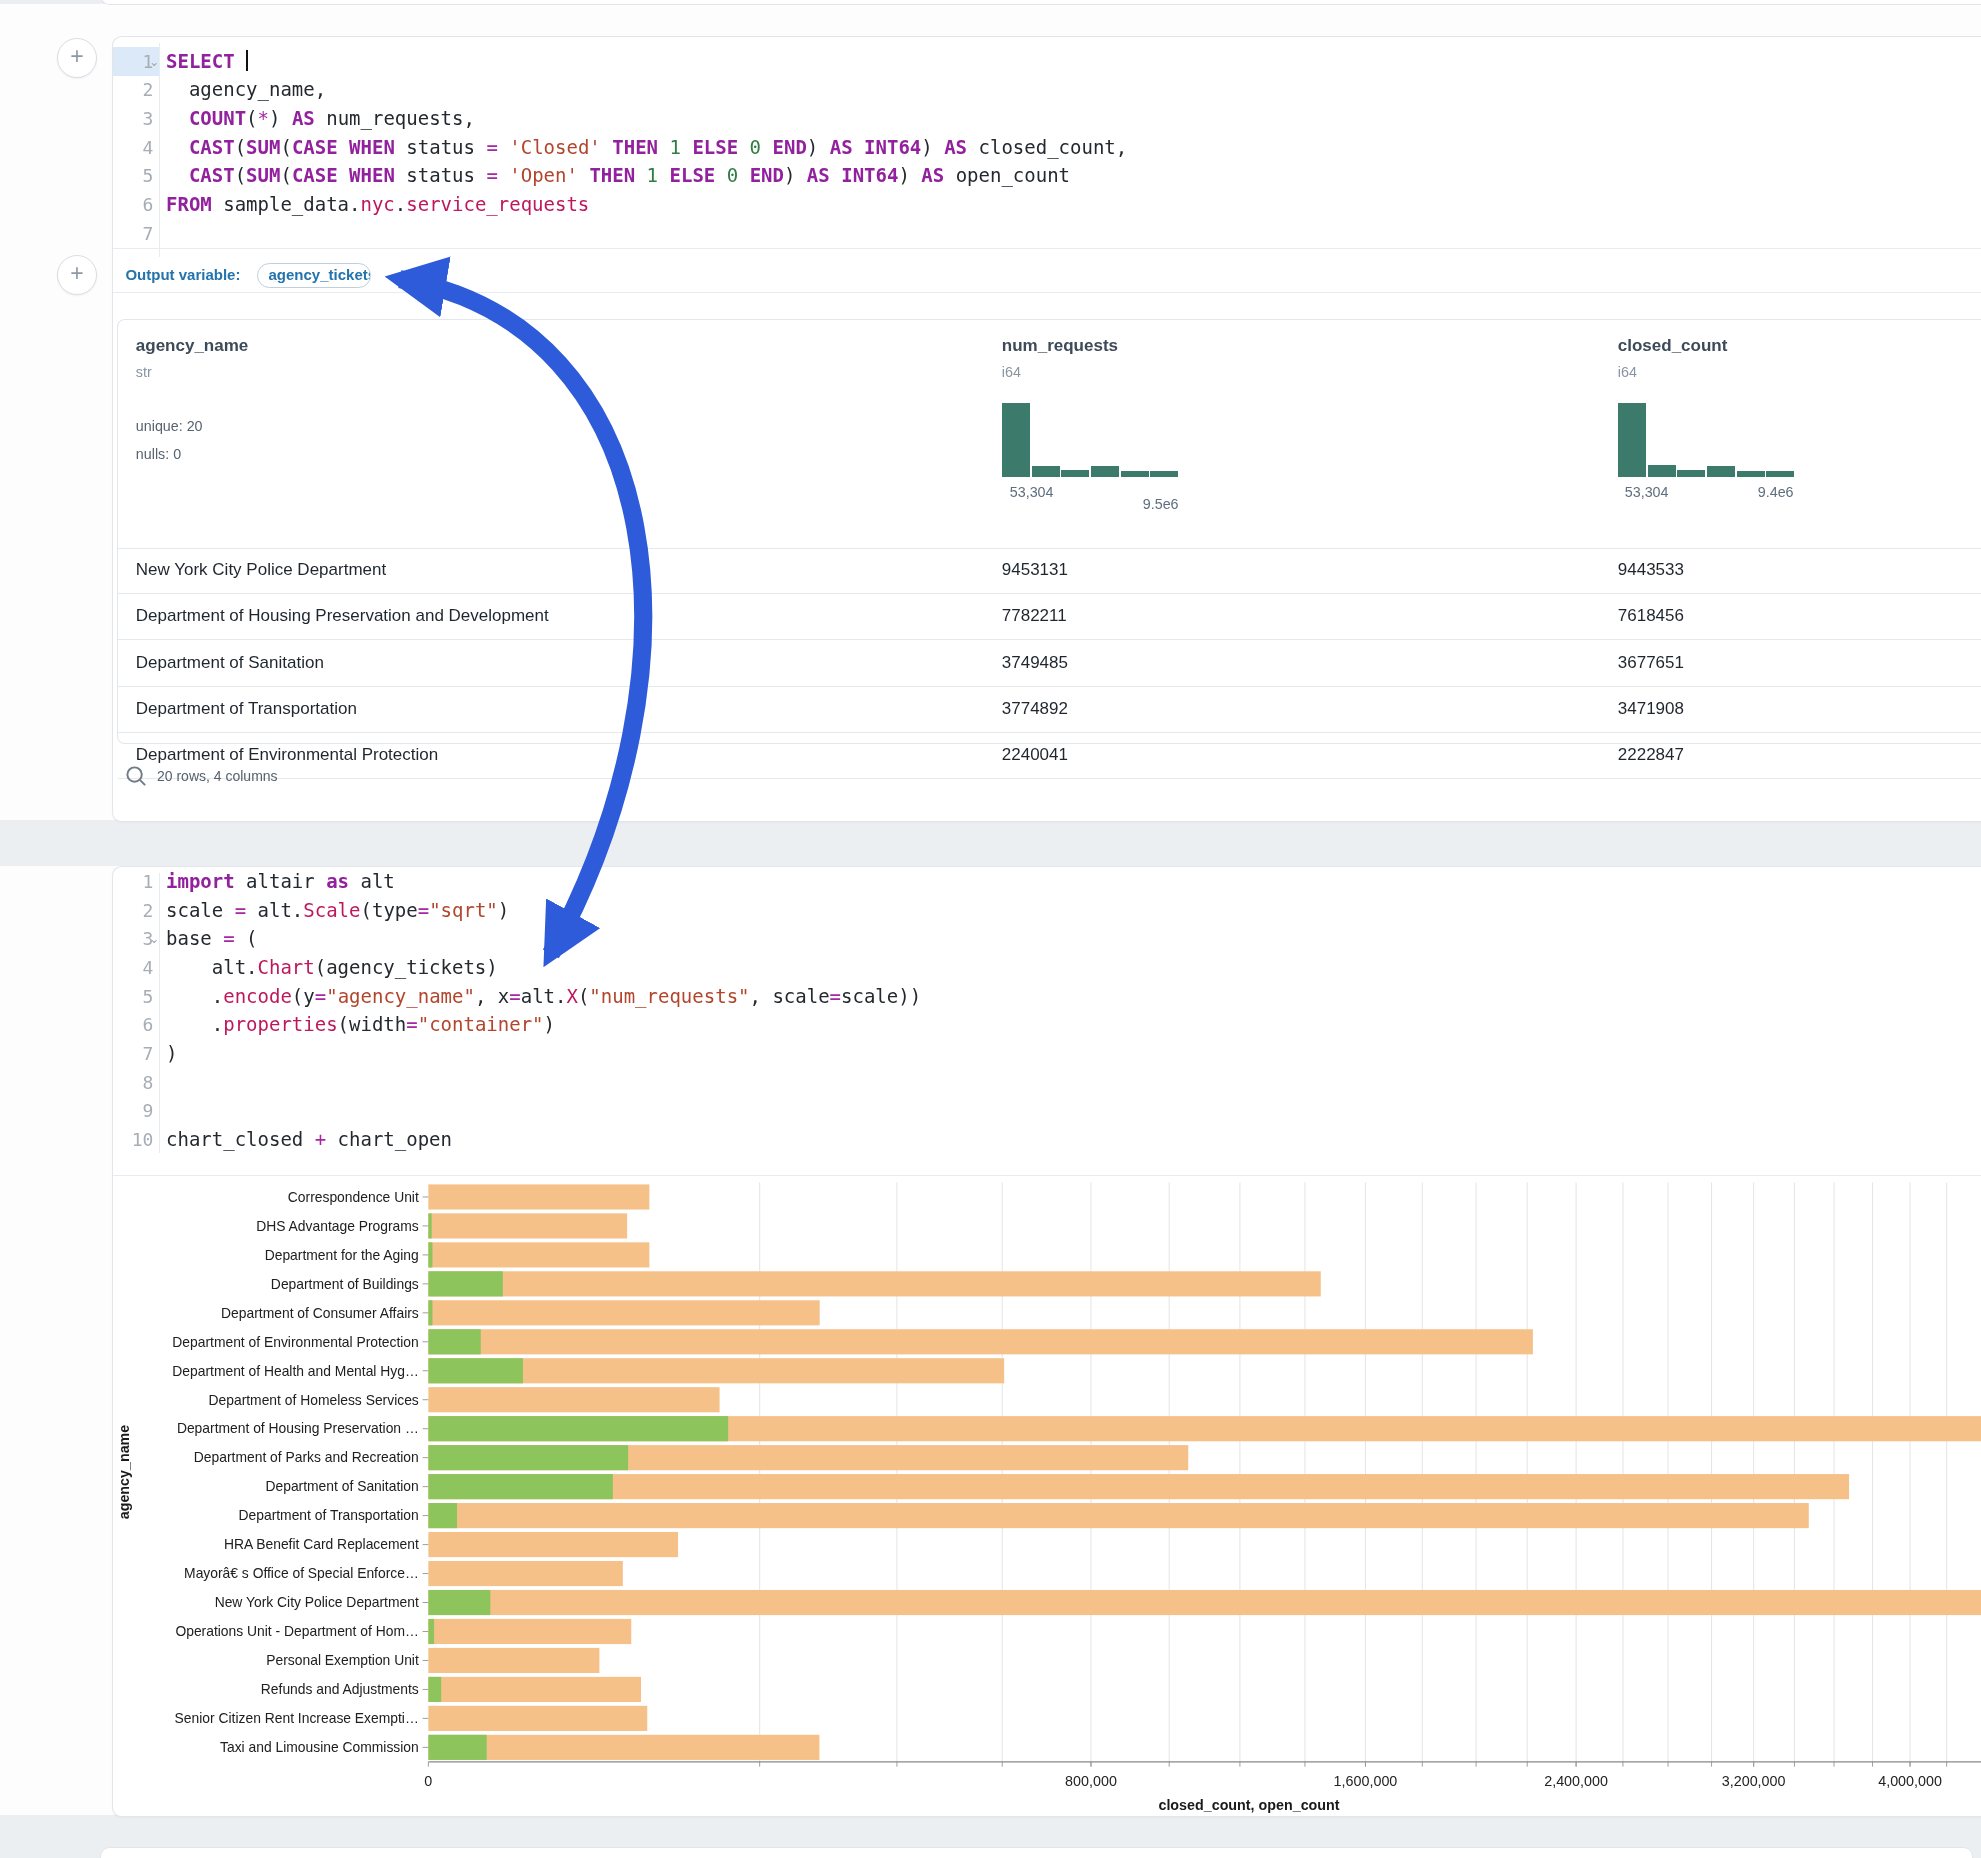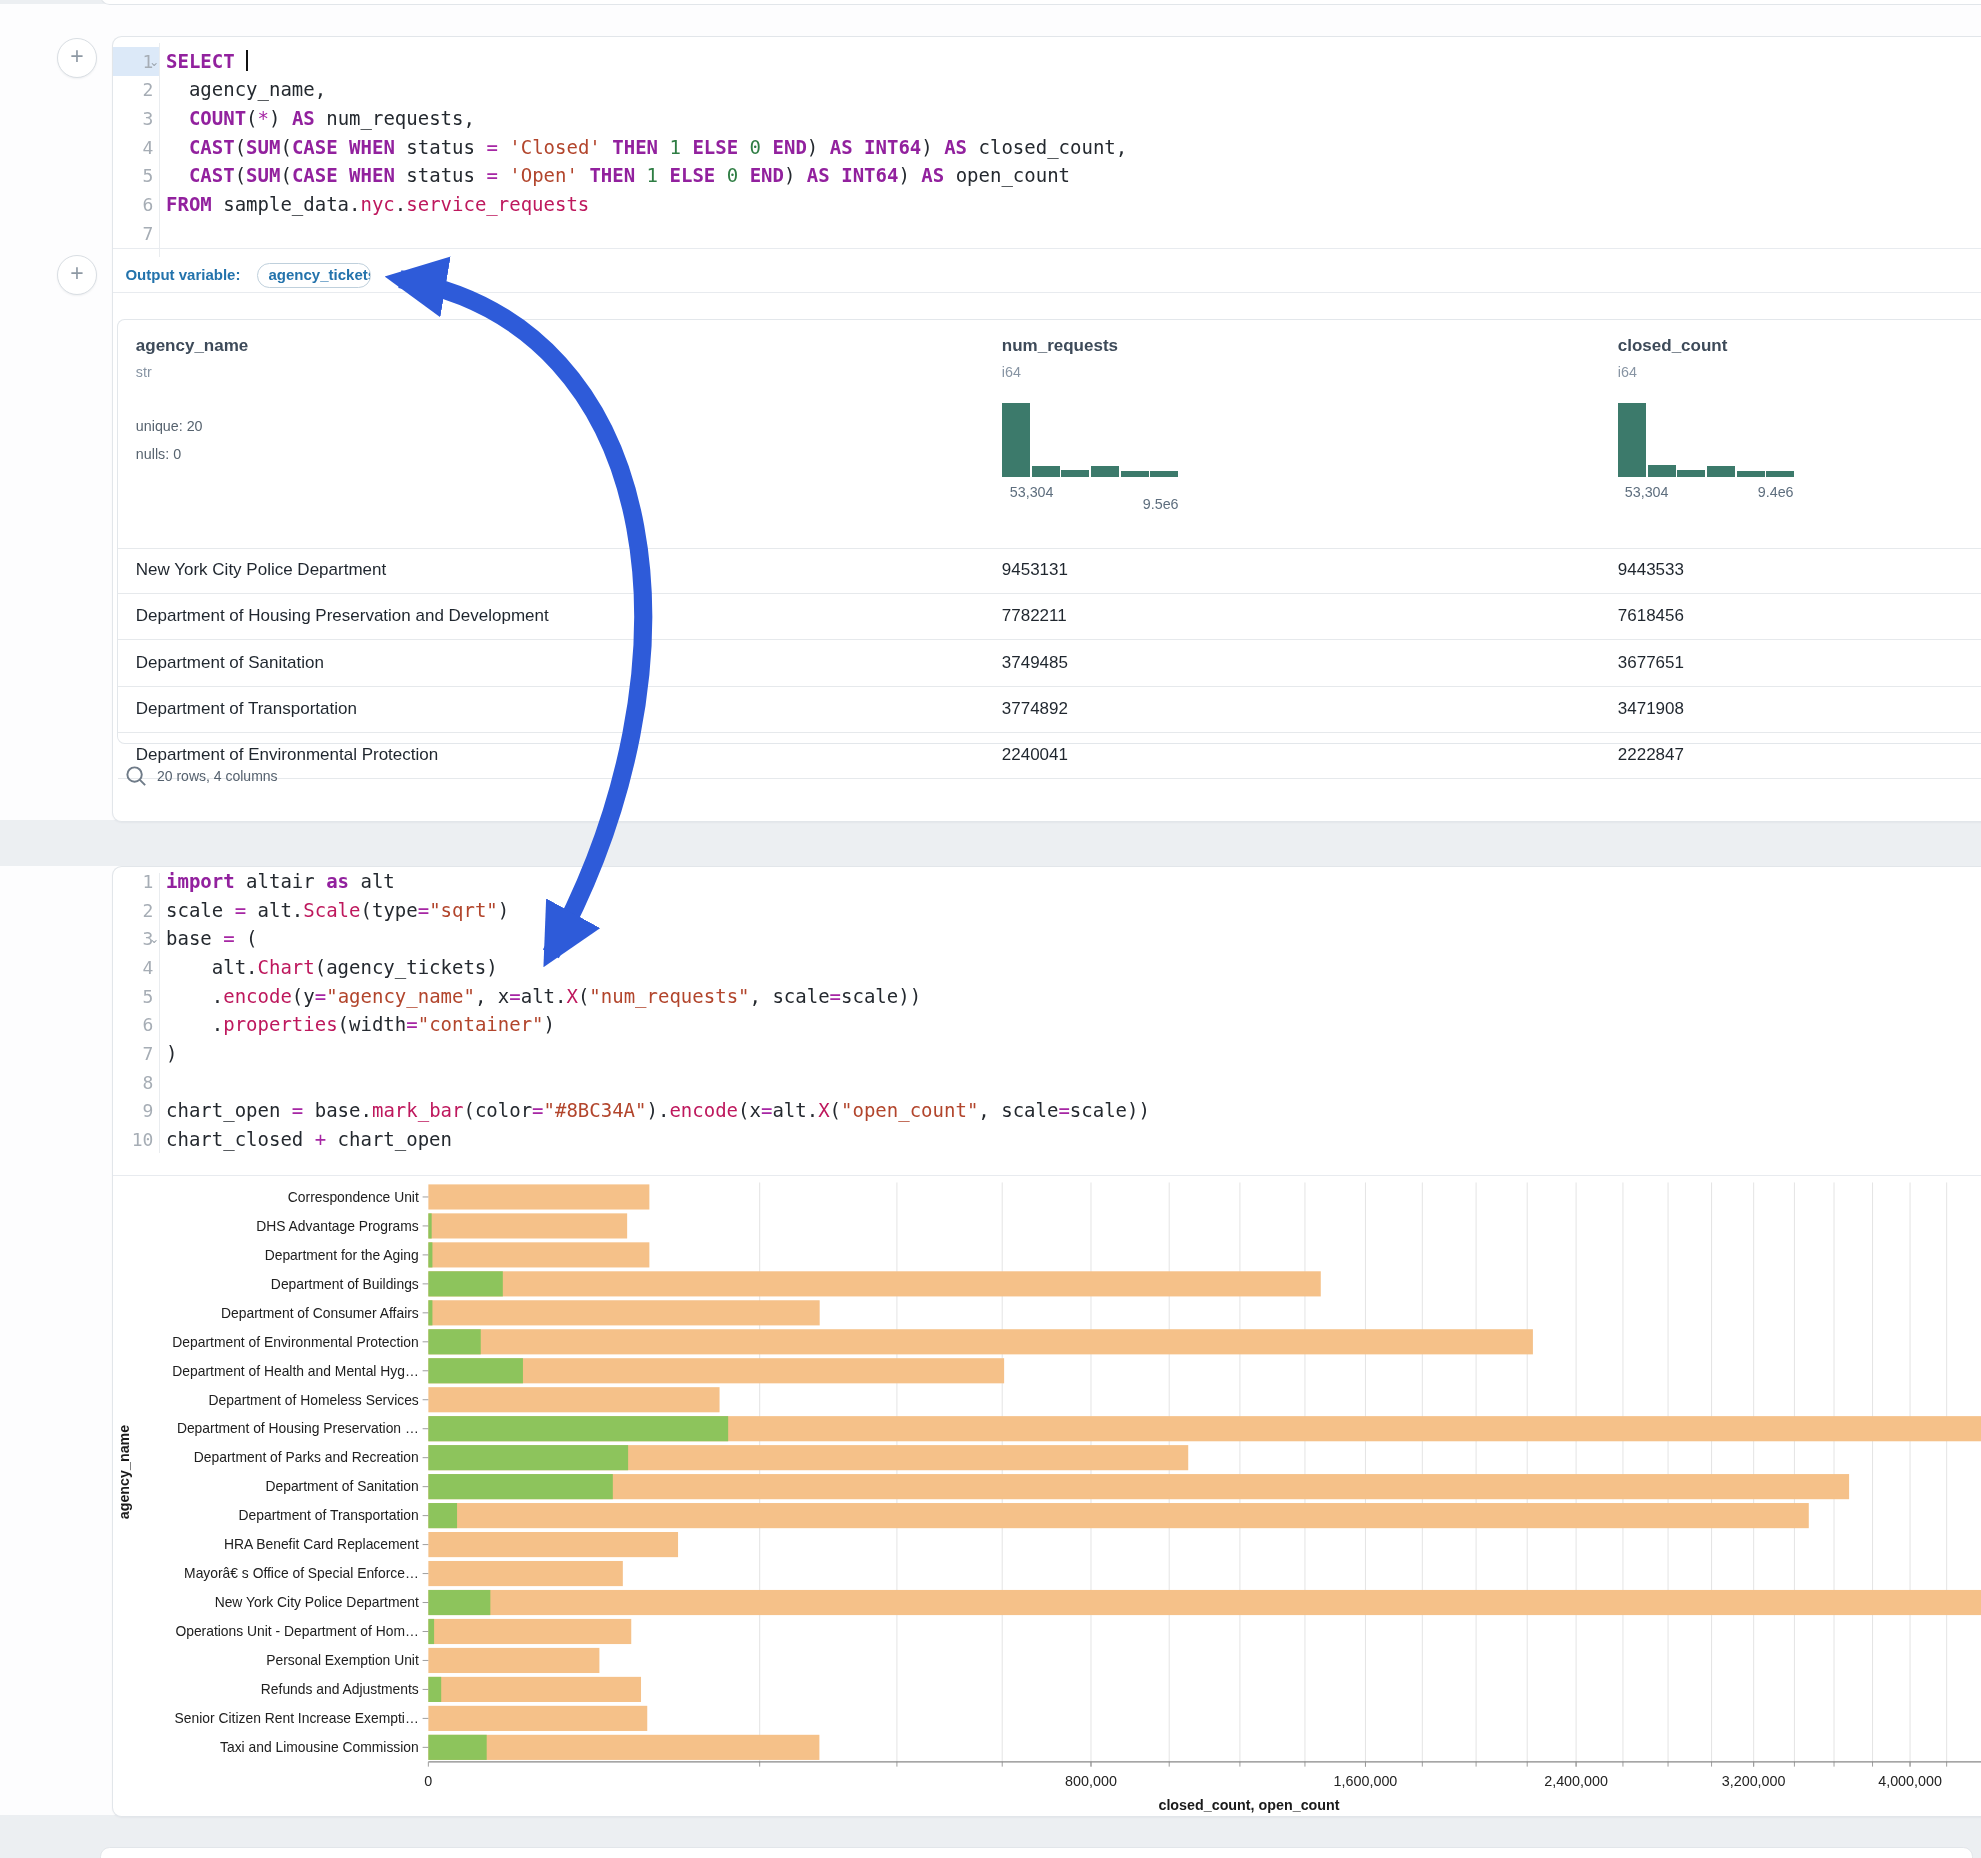--- a/index.html
+++ b/index.html
@@ -183,21 +183,20 @@
         <div class="gutter-num" style="left:-9.6px;top:86px;">4</div>
         <div class="code-line" style="left:53px;top:86px;">    alt.<span class="tok-f">Chart</span>(agency_tickets)</div>
         <div class="gutter-num" style="left:-9.6px;top:115px;">5</div>
         <div class="code-line" style="left:53px;top:115px;">    .<span class="tok-f">encode</span>(y<span class="tok-o">=</span><span class="tok-s">"agency_name"</span>, x<span class="tok-o">=</span>alt.<span class="tok-f">X</span>(<span class="tok-s">"num_requests"</span>, scale<span class="tok-o">=</span>scale))</div>
         <div class="gutter-num" style="left:-9.6px;top:143px;">6</div>
         <div class="code-line" style="left:53px;top:143px;">    .<span class="tok-f">properties</span>(width<span class="tok-o">=</span><span class="tok-s">"container"</span>)</div>
         <div class="gutter-num" style="left:-9.6px;top:172px;">7</div>
         <div class="code-line" style="left:53px;top:172px;">)</div>
         <div class="gutter-num" style="left:-9.6px;top:201px;">8</div>
         <div class="gutter-num" style="left:-9.6px;top:229px;">9</div>
-        <div class="code-line" style="left:53px;top:229px;">chart_open <span class="tok-o">=</span> base.<span class="tok-f">mark_bar</span>(color<span class="tok-o">=</span><span class="tok-s">"#8BC34A"</span>).<span class="tok-f">encode</span>(x<span class="tok-o">=</span>alt.<span class="tok-f">X</span>(<span class="tok-s">"open_count"</span>, scale<span class="tok-o">=</span>scale))</div>
         <div class="gutter-num" style="left:-9.6px;top:258px;">10</div>
         <div class="code-line" style="left:53px;top:258px;">chart_closed <span class="tok-o">+</span> chart_open</div>
       </div>
     <div class="divider" style="left:0;top:308px;width:1870px;"></div>
   </div>
 
   <svg id="chart-svg" style="position:absolute;left:0;top:1171px;" width="1982" height="631" viewBox="0 1225 2073 660">
       <line x1="794.5458151529174" y1="1237" x2="794.5458151529174" y2="1843" stroke="#E3E3E3" stroke-width="1"></line>
       <line x1="794.5458151529174" y1="1843" x2="794.5458151529174" y2="1848" stroke="#9a9a9a" stroke-width="1"></line>
       <line x1="938.0897917728955" y1="1237" x2="938.0897917728955" y2="1843" stroke="#E3E3E3" stroke-width="1"></line>

